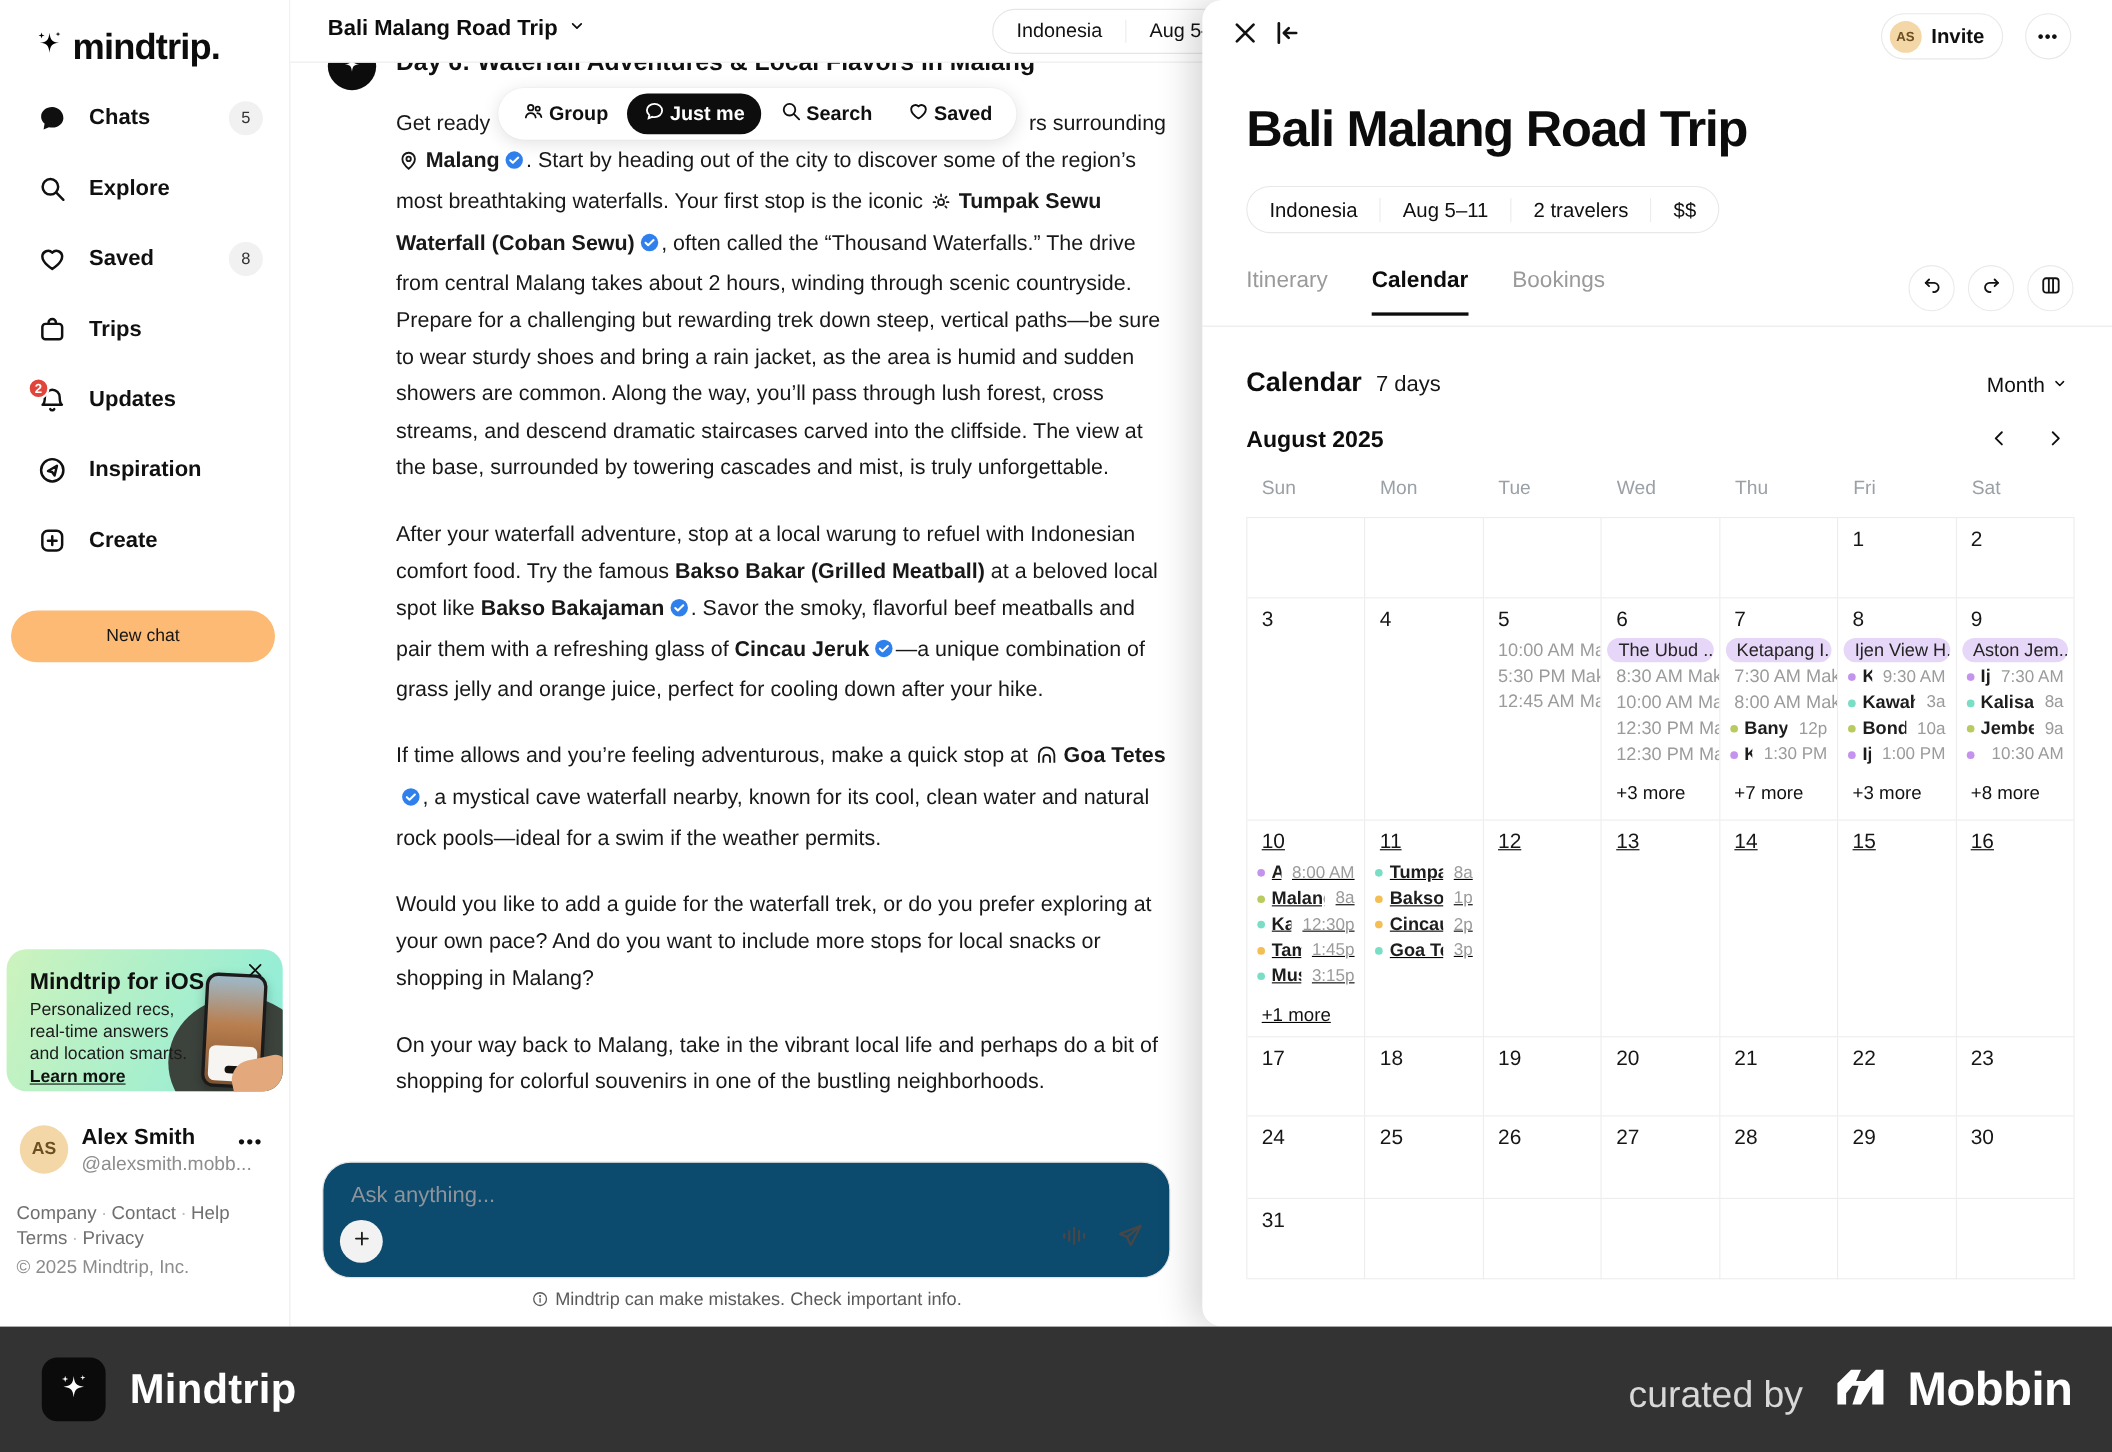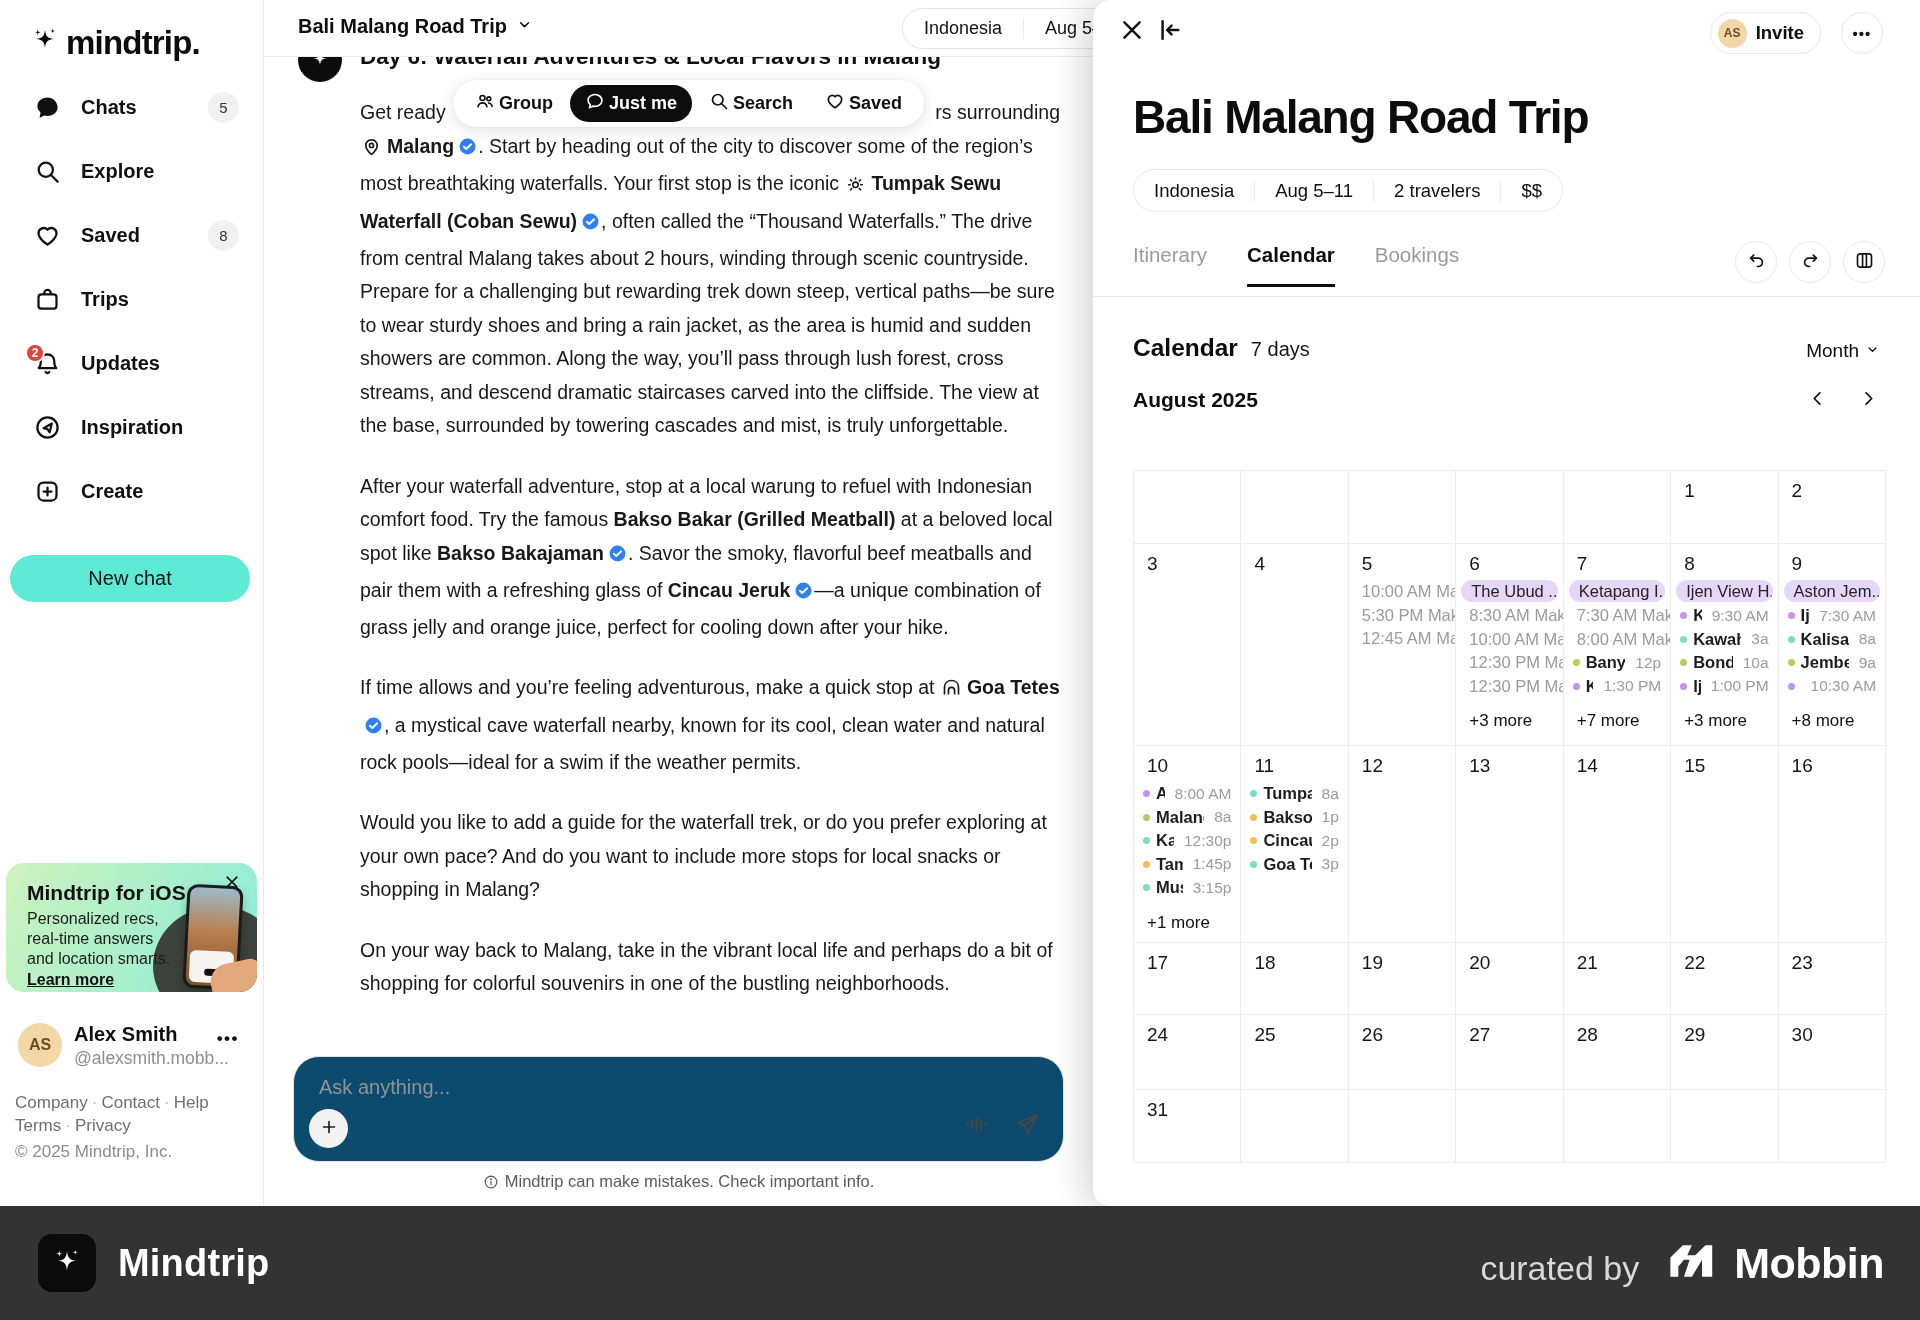--- a/index.html
+++ b/index.html
@@ -10,21 +10,21 @@
   .sidebar { position:absolute; left:0; top:0; width:264px; height:1206px; background:#fff; border-right:1px solid #ececec; z-index:2; }
   .logo { position:absolute; left:30px; top:24px; display:flex; align-items:center; gap:6px; }
   .logo .icn svg { width:30px; height:30px; }
   .logo-text { font-size:33px; font-weight:800; letter-spacing:-0.8px; color:#0c0c0c; }
   .nav { position:absolute; left:0; right:0; top:75px; }
   .nav-item { height:64px; display:flex; align-items:center; padding:0 24px 0 34px; gap:20px; font-size:20px; font-weight:600; color:#101010; cursor:pointer; }
   .nav-icon { position:relative; width:27px; height:27px; flex:none; color:#101010; }
   .nav-icon svg { width:27px; height:27px; }
   .nav-badge { margin-left:auto; width:31px; height:31px; border-radius:50%; background:#f1f1f1; display:flex; align-items:center; justify-content:center; font-size:15px; font-weight:500; color:#333; }
   .nav-alert { position:absolute; top:-7px; left:-9px; min-width:20px; height:20px; border-radius:10px; background:#e0443a; color:#fff; font-size:12px; font-weight:700; display:flex; align-items:center; justify-content:center; border:2.5px solid #fff; }
-  .new-chat { position:absolute; left:10px; right:13px; top:555px; height:47px; border-radius:999px; background:#5eead4; display:flex; align-items:center; justify-content:center; font-size:20px; font-weight:500; color:#141414; cursor:pointer; }
+  .new-chat { position:absolute; left:10px; right:13px; top:555px; height:47px; border-radius:999px; background:#fdba74; display:flex; align-items:center; justify-content:center; font-size:16px; font-weight:500; color:#141414; cursor:pointer; }
 
   .promo { position:absolute; left:6px; top:863px; width:251px; height:129px; border-radius:18px; overflow:hidden; background:linear-gradient(115deg,#cdf3bd 0%,#a9efcc 55%,#8aeddb 100%); }
   .promo-title { position:absolute; left:21px; top:18px; font-size:21px; font-weight:800; color:#101010; }
   .promo-body { position:absolute; left:21px; top:46px; width:152px; font-size:16px; line-height:20px; color:#1c1c1c; }
   .promo-link { position:absolute; left:21px; top:108px; font-size:16px; font-weight:700; color:#101010; text-decoration:underline; cursor:pointer; }
   .promo-close { position:absolute; right:12px; top:10px; width:22px; height:22px; color:#101010; cursor:pointer; z-index:4; }
   .promo-close svg { width:18px; height:18px; }
   .promo-photo-bg { position:absolute; right:-26px; bottom:-34px; width:130px; height:120px; background:#3c423c; border-radius:50%; }
   .promo-phone { position:absolute; right:16px; top:22px; width:56px; height:104px; background:#1b1b1b; border-radius:11px; transform:rotate(3deg); box-shadow:0 4px 10px rgba(0,0,0,.25); }
   .promo-screen { position:absolute; inset:3px; border-radius:8px; background:linear-gradient(180deg,#9db9c9 0%,#b97e4e 45%,#7e5230 100%); overflow:hidden; }
@@ -420,20 +420,29 @@
       <div class="month-nav">
         <span class="icn"><svg viewBox="0 0 24 24" fill="none" stroke="currentColor" stroke-width="2.2" stroke-linecap="round" stroke-linejoin="round">
               <path d="M15 5 8 12l7 7"></path>
             </svg></span>
         <span class="icn"><svg viewBox="0 0 24 24" fill="none" stroke="currentColor" stroke-width="2.2" stroke-linecap="round" stroke-linejoin="round">
               <path d="M9 5l7 7-7 7"></path>
             </svg></span>
       </div>
     </div>
 
+    <div class="weekdays">
+        <span class="wd">Sun</span>
+        <span class="wd">Mon</span>
+        <span class="wd">Tue</span>
+        <span class="wd">Wed</span>
+        <span class="wd">Thu</span>
+        <span class="wd">Fri</span>
+        <span class="wd">Sat</span>
+      </div>
     <div class="grid">
         <div class="cal-row" style="height: 73px;">
           <div class="cal-cell"></div>
           <div class="cal-cell"></div>
           <div class="cal-cell"></div>
           <div class="cal-cell"></div>
           <div class="cal-cell"></div>
           <div class="cal-cell">
             <div class="day-num">1</div>
           </div>
@@ -534,21 +543,21 @@
               </div>
               <div class="ev ev-dot">
                 <span class="dot" style="background: rgb(196, 147, 238);"></span>
                 <span class="ev-title">A...</span>
                 <span class="ev-time">10:30 AM</span>
               </div>
             </div>
             <div class="ev-more">+8 more</div>
           </div>
         </div>
-        <div class="cal-row" style="height: 197px;">
+        <div class="cal-row" style="height: 197px; text-decoration: underline;">
           <div class="cal-cell">
             <div class="day-num">10</div>
             <div class="events">
               <div class="ev ev-dot">
                 <span class="dot" style="background: rgb(196, 147, 238);"></span>
                 <span class="ev-title">As...</span>
                 <span class="ev-time">8:00 AM</span>
               </div>
               <div class="ev ev-dot">
                 <span class="dot" style="background: rgb(185, 203, 94);"></span>

